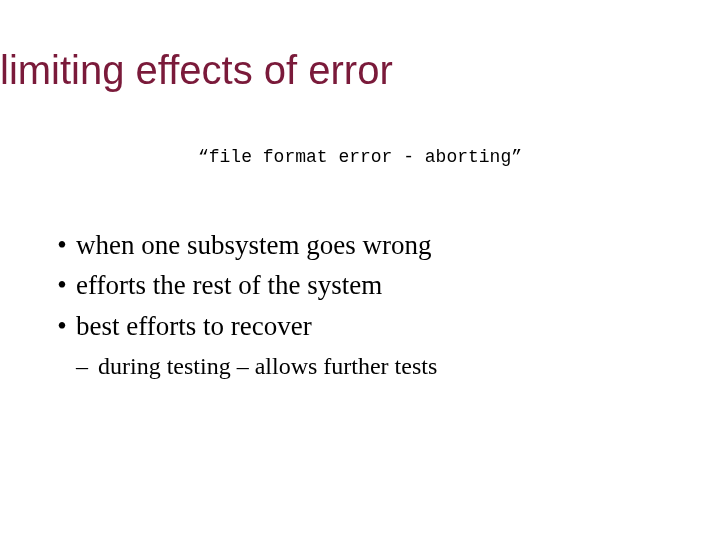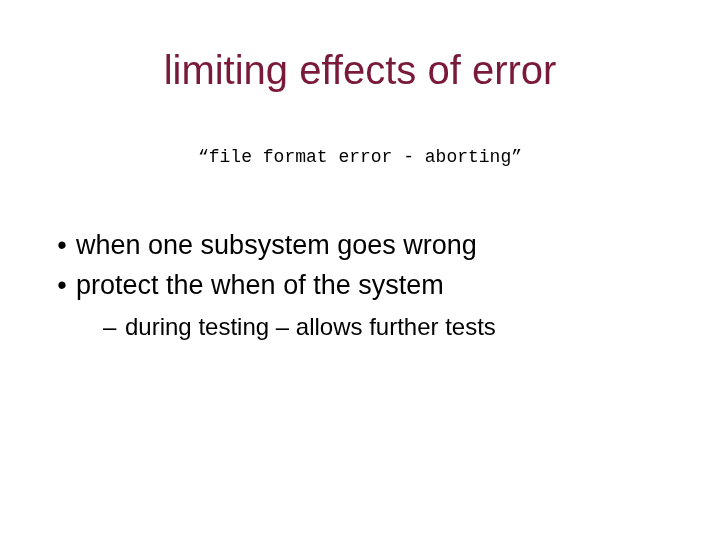--- a/index.html
+++ b/index.html
@@ -15,21 +15,21 @@
     width: 720px;
     height: 540px;
     position: relative;
     box-sizing: border-box;
   }
   .title {
     position: absolute;
     top: 48px;
     left: 0;
     width: 720px;
-    text-align: center;
+    text-align: left;
     font-size: 40px;
     color: #7a1a3a;
     font-weight: normal;
   }
   .subtitle {
     position: absolute;
     top: 147px;
     left: 0;
     width: 720px;
     text-align: center;
@@ -38,31 +38,32 @@
     color: #000000;
   }
   .bullets {
     position: absolute;
     top: 227px;
     left: 48px;
     width: 624px;
     font-size: 27px;
     line-height: 1.35;
     color: #000000;
+    font-family: Liberation Serif, serif;
   }
   .b1 {
     margin: 0 0 4px 0;
   }
   .b1 .dot {
     display: inline-block;
     width: 28px;
     text-align: center;
   }
   .subs {
-    margin: 6px 0 10px 55px;
+    margin: 6px 0 10px 28px;
     font-size: 24px;
     line-height: 1.4;
   }
   .subs .dash {
     display: inline-block;
     width: 22px;
   }
 </style>
 </head>
 <body>
@@ -73,23 +74,26 @@
 
   <div class="subtitle">“file format error - aborting”</div>
 
   <div class="bullets">
 
     <div class="b1">
       <span class="dot">•</span><span>when one subsystem goes wrong</span>
     </div>
 
     <div class="b1">
-      <span class="dot">•</span><span>protect the when of the system</span>
+      <span class="dot">•</span><span>efforts the rest of the system</span>
     </div>
 
+    <div class="b1">
+      <span class="dot">•</span><span>best efforts to recover</span>
+    </div>
 
     <div class="subs">
       <div>
         <span class="dash">–</span><span>during testing  –  allows further tests</span>
       </div>
     </div>
 
 
   </div>
 

